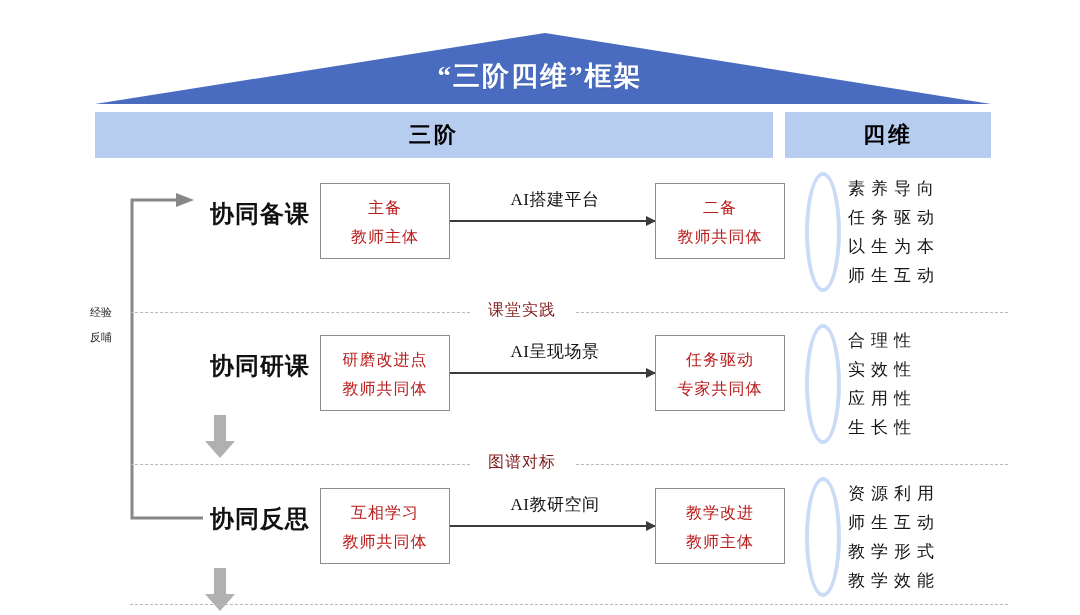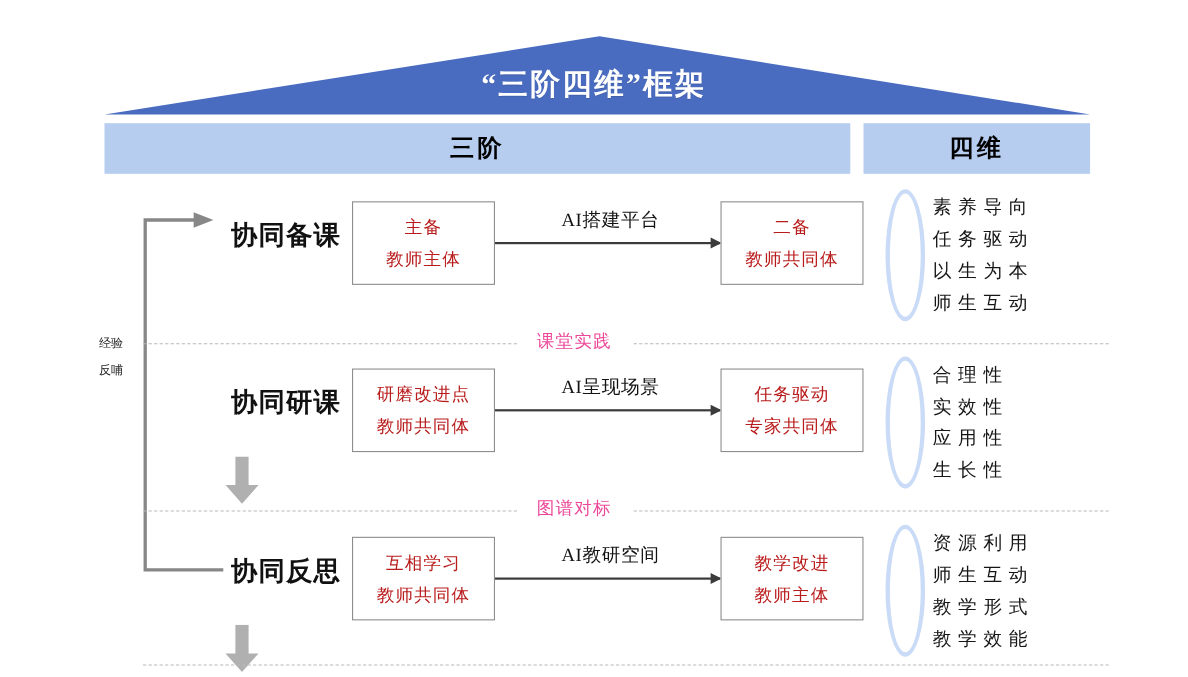--- a/index.html
+++ b/index.html
@@ -172,21 +172,21 @@
   #divider-2 { top: 437px; }
   .dash-seg {
     position: absolute;
     top: 7px; height: 0;
     border-top: 1px dashed #b9b9b9;
   }
   .divider-label {
     position: absolute;
     top: -5px;
     font-size: 16px;
-    color: #ec4899;
+    color: #7f1d1d;
     background: #ffffff;
     padding: 0 8px;
     letter-spacing: 1px;
   }
 
   
   #loop { position: absolute; left: 0; top: 0; width: 1080px; height: 455px; }
 </style>
 </head>
 <body>

